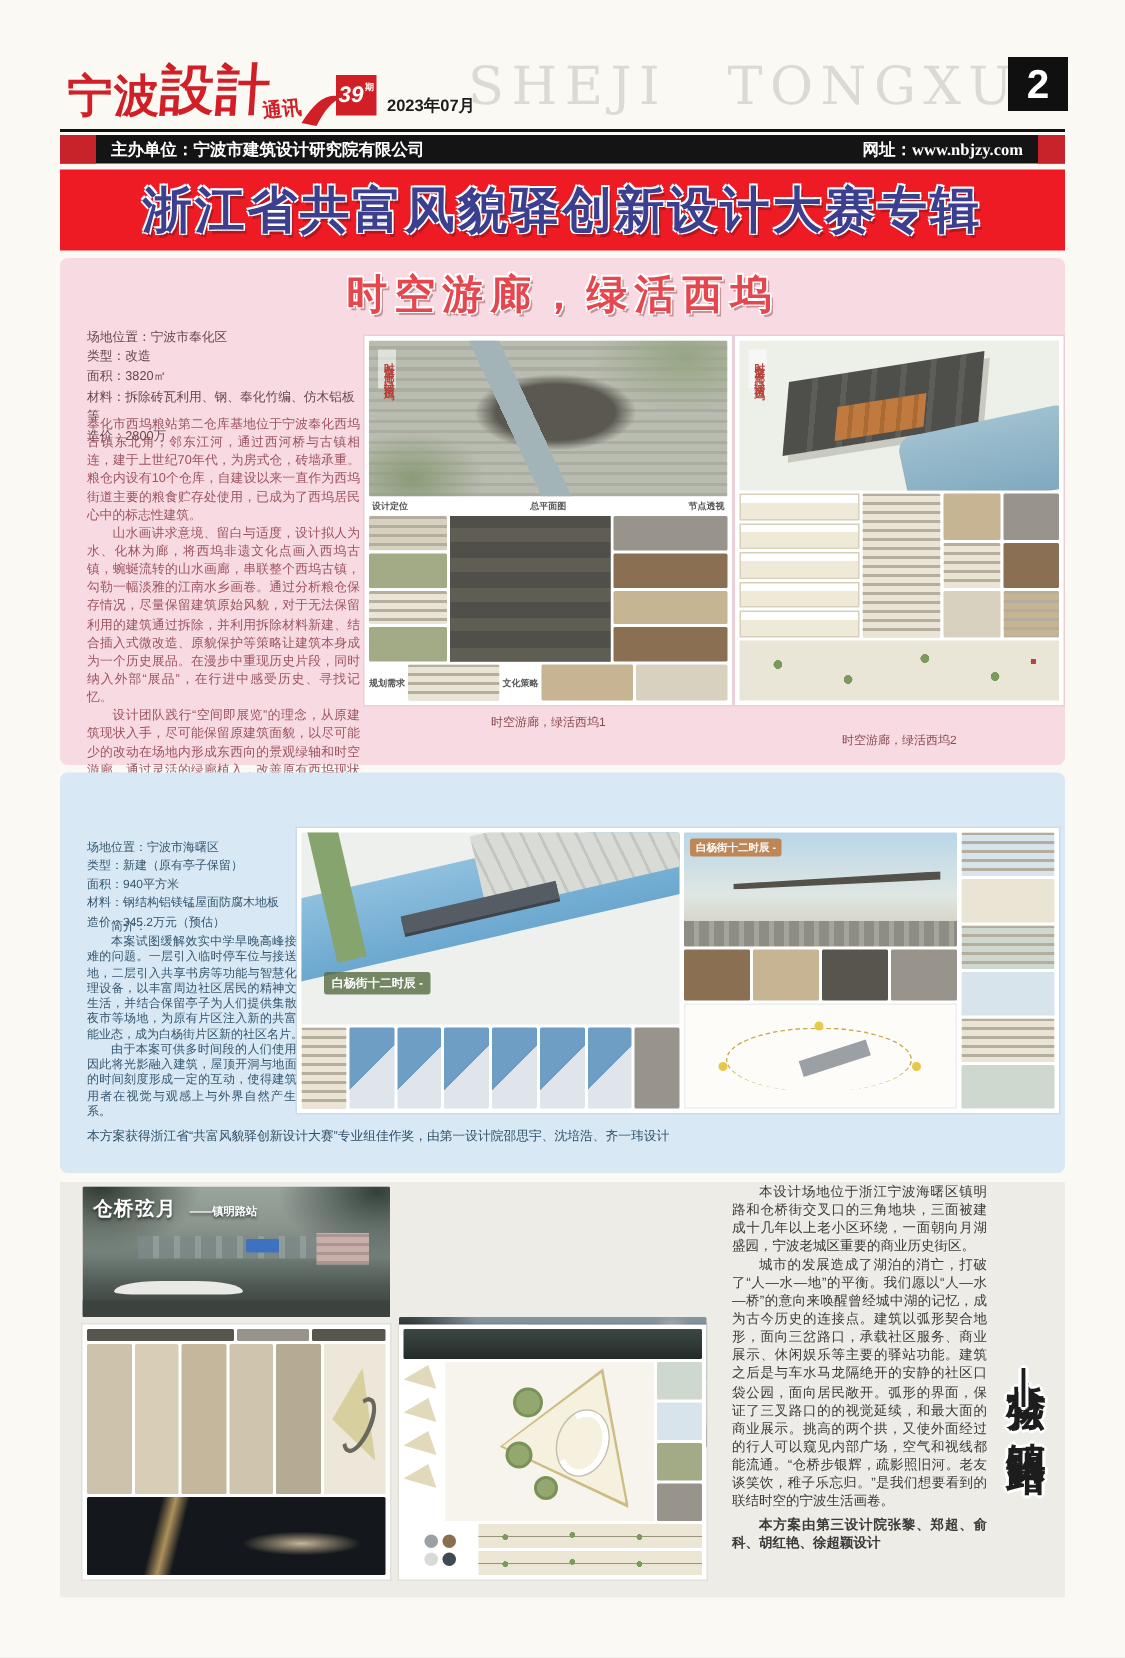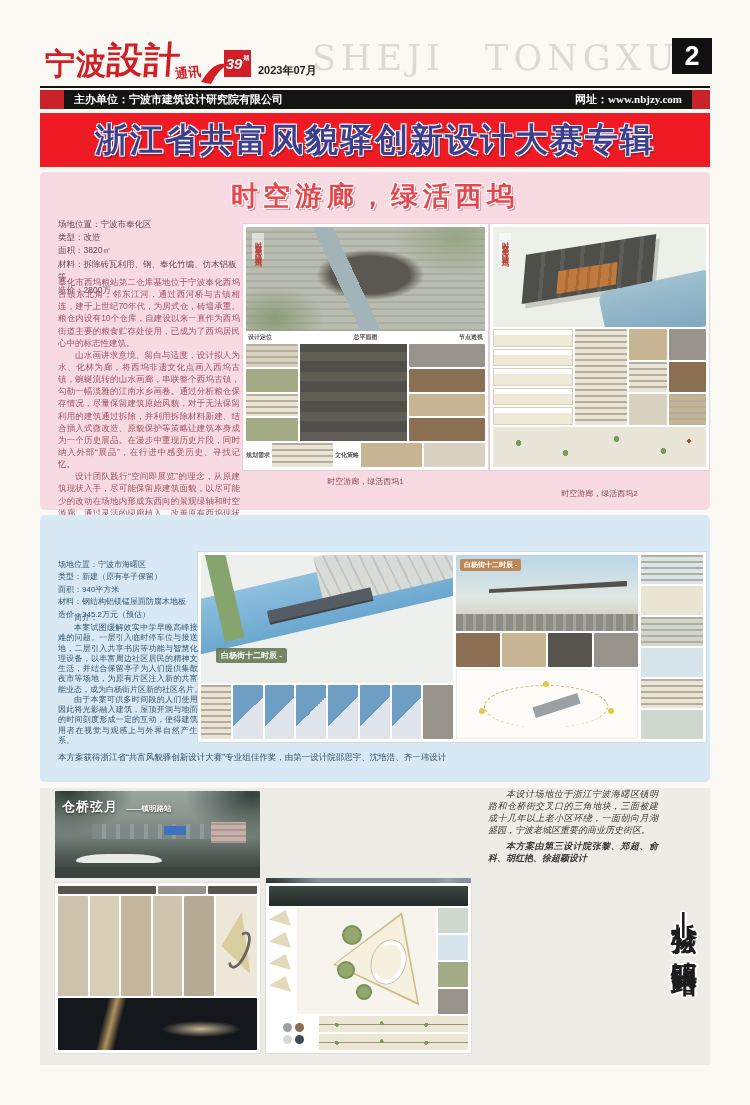--- a/index.html
+++ b/index.html
@@ -185,21 +185,21 @@
       border-radius:50%;border-left-color:transparent;transform:rotate(18deg);
       box-shadow:0 0 0 1px rgba(120,120,110,.4);}
   .tri-mini{width:22px;height:16px;background:#e2d8ba;clip-path:polygon(75% 0,100% 100%,0 60%);margin:2px 0;}
   .sw{width:9px;height:9px;border-radius:50%;}
   .sect-strip{flex:1;background:#ece6d4;background-image:
       radial-gradient(circle 2px at 12% 55%, #7d9a5e 95%, transparent),
       radial-gradient(circle 2px at 42% 45%, #7d9a5e 95%, transparent),
       radial-gradient(circle 2px at 72% 55%, #7d9a5e 95%, transparent),
       linear-gradient(180deg,transparent 48%,#9a937e 48% 54%,transparent 54%);}
 
-  .textcol3{left:448px;top:0;width:170px;font-size:9px;line-height:1.35;color:#3a3a3a;text-align:justify;font-style:italic;}
+  .textcol3{left:448px;top:0;width:170px;font-size:9px;line-height:1.35;color:#3a3a3a;text-align:justify;}
   .textcol3 p{margin:0;text-indent:2em;}
   .textcol3 p.credit{font-weight:bold;margin-top:3px;}
   .vtitle{left:622px;top:2px;width:46px;height:272px;display:flex;align-items:center;justify-content:center;}
   .vtitle span{writing-mode:vertical-rl;font-size:26px;font-weight:900;color:#1d1d1d;letter-spacing:3px;
       text-shadow:-2px 0 0 #fff,2px 0 0 #fff,0 -2px 0 #fff,0 2px 0 #fff,-1px -1px 0 #fff,1px 1px 0 #fff,1px -1px 0 #fff,-1px 1px 0 #fff;}
 </style>
 </head>
 <body>
 
 <div class="page">
@@ -478,20 +478,21 @@
         </div>
         <div class="col grow">
           <div class="sect-strip"></div>
           <div class="sect-strip"></div>
         </div>
       </div>
     </div>
 
     <div class="abs textcol3">
       <p>本设计场地位于浙江宁波海曙区镇明路和仓桥街交叉口的三角地块，三面被建成十几年以上老小区环绕，一面朝向月湖盛园，宁波老城区重要的商业历史街区。</p>
+      <p>城市的发展造成了湖泊的消亡，打破了“人—水—地”的平衡。我们愿以“人—水—桥”的意向来唤醒曾经城中湖的记忆，成为古今历史的连接点。建筑以弧形契合地形，面向三岔路口，承载社区服务、商业展示、休闲娱乐等主要的驿站功能。建筑之后是与车水马龙隔绝开的安静的社区口袋公园，面向居民敞开。弧形的界面，保证了三叉路口的的视觉延续，和最大面的商业展示。挑高的两个拱，又使外面经过的行人可以窥见内部广场，空气和视线都能流通。“仓桥步银辉，疏影照旧河。老友谈笑饮，稚子乐忘归。”是我们想要看到的联结时空的宁波生活画卷。</p>
       <p class="credit">本方案由第三设计院张黎、郑超、俞科、胡红艳、徐超颖设计</p>
     </div>
 
     <div class="abs vtitle">
       <span>仓桥弦月—镇明路站</span>
     </div>
   </div>
 
 </div>
 

